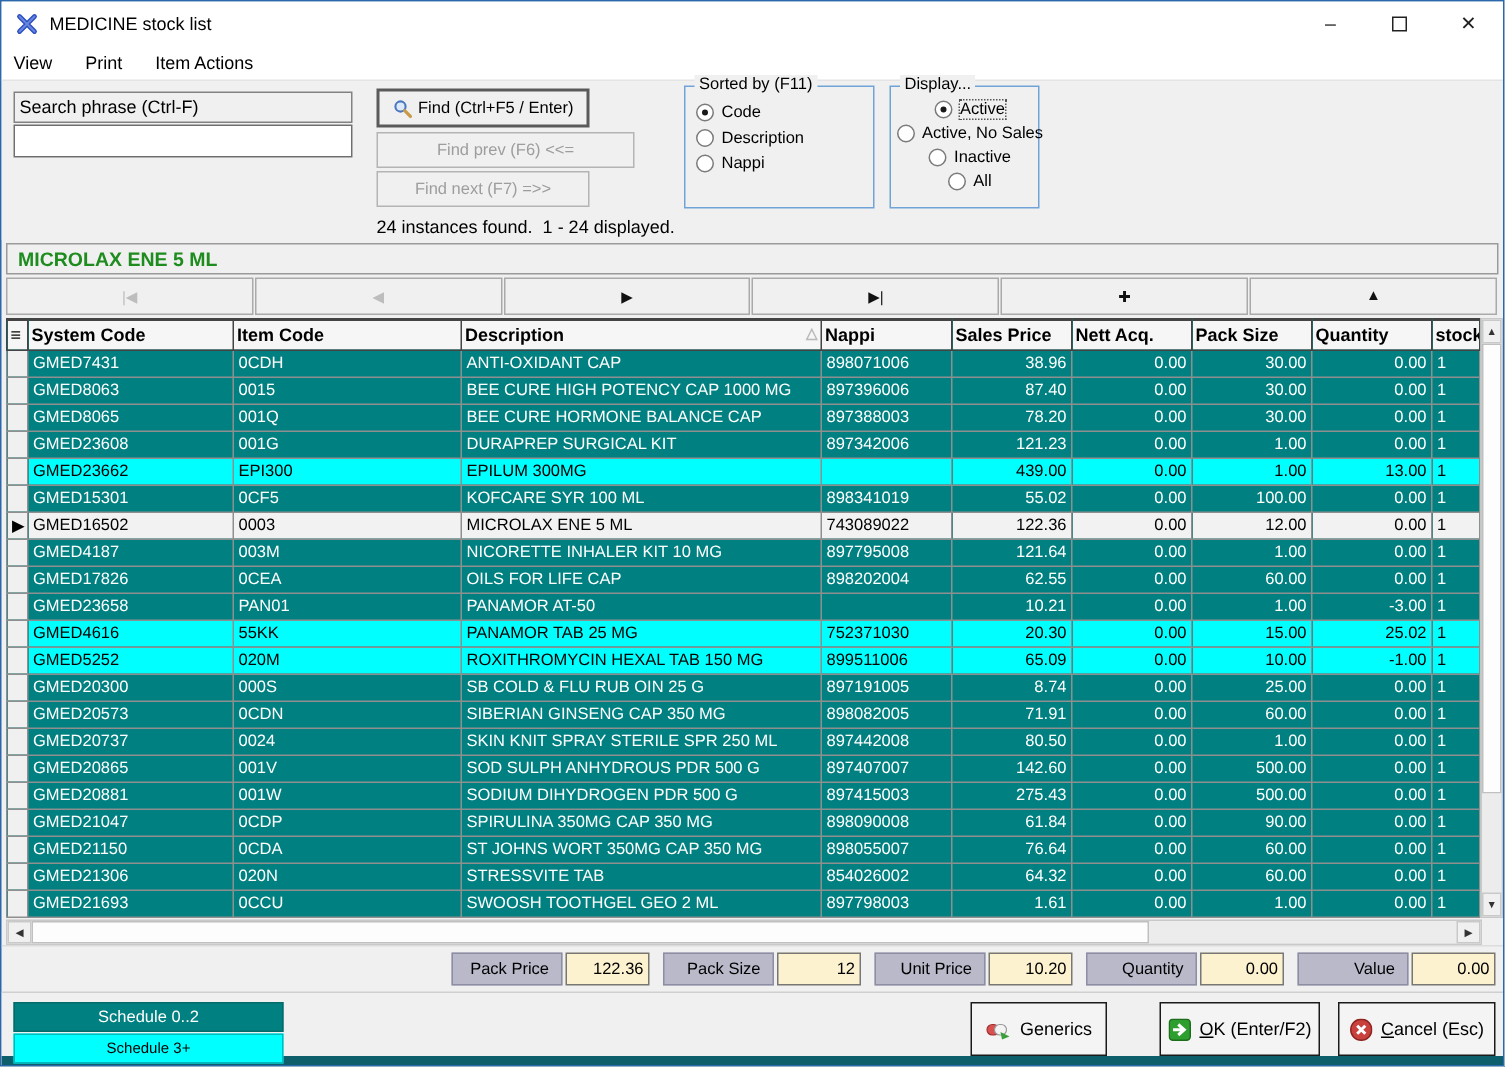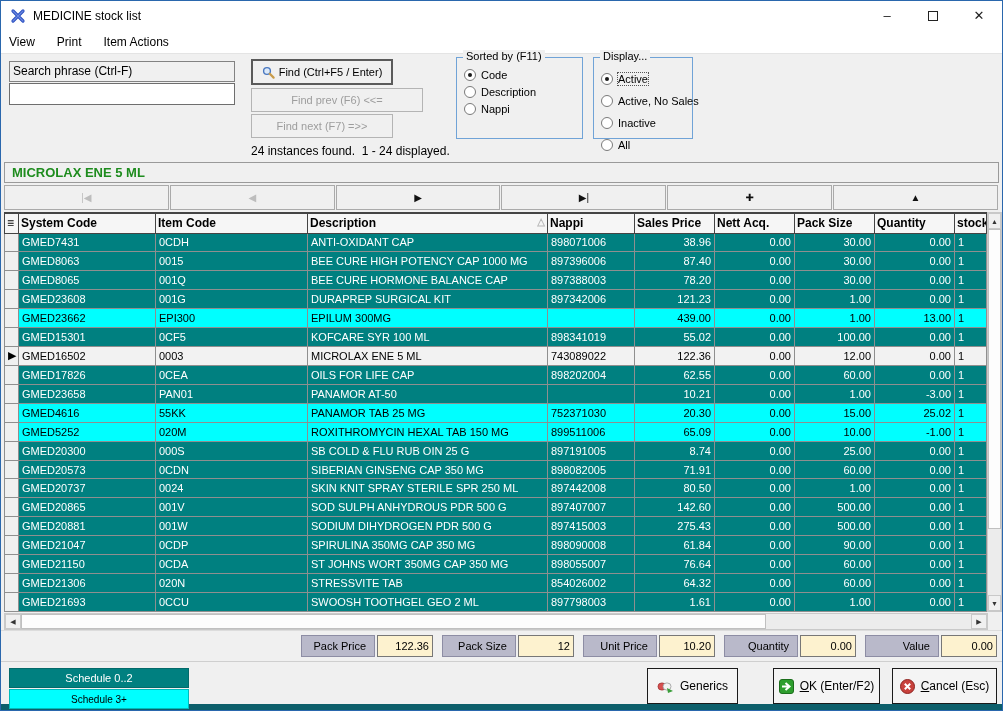--- a/index.html
+++ b/index.html
@@ -21,21 +21,21 @@
   .search-input{position:absolute;left:8px;top:29px;width:226px;height:22px;border:1px solid #6e6e6e;background:#fff;font-size:12px;padding:0 3px;font-family:"Liberation Sans",sans-serif;}
   .btn-find{position:absolute;left:250px;top:5px;width:142px;height:26px;background:#f0f0f0;border:2px solid #5a5a5a;font-size:11px;display:flex;align-items:center;justify-content:center;gap:4px;color:#000;}
   .btn-findprev{position:absolute;left:250px;top:34px;width:172px;height:24px;}
   .btn-findnext{position:absolute;left:250px;top:60px;width:142px;height:24px;}
   .btn-disabled{background:#f0f0f0;border:1px solid #b4b4b4;font-size:11px;display:flex;align-items:center;justify-content:center;color:#9d9d9d;}
   .groupbox{position:absolute;border:1px solid #70a3d7;background:#f0f0f0;}
   .gb-sorted{left:455px;top:3px;width:127px;height:82px;}
   .gb-display{left:592px;top:3px;width:100px;height:82px;}
   .gb-legend{position:absolute;top:-8px;left:6px;background:#f0f0f0;font-size:11px;padding:0 3px;color:#000;white-space:nowrap;}
   .radio-row{display:flex;align-items:center;gap:5px;margin:5px 0 0 7px;}
-  .gb-display .radio-row{margin-top:10px;}
+  .gb-display .radio-row{margin-top:4px;justify-content:center;}
   .radio{width:12px;height:12px;border:1px solid #7a7a7a;border-radius:50%;background:#fff;position:relative;flex:0 0 auto;}
   .radio.on::after{content:"";position:absolute;left:3px;top:3px;width:4px;height:4px;border-radius:50%;background:#1a1a1a;}
   .radio-label{font-size:11px;color:#000;white-space:nowrap;}
   .radio-label.focus{outline:1px dotted #555;}
   .status-text{position:absolute;left:250px;top:90px;font-size:12px;color:#000;white-space:pre;}
   
   .selected-bar{margin:2px 3px 0 3px;height:21px;border:1px solid #9a9a9a;background:#f0f0f0;display:flex;align-items:center;padding-left:7px;flex:0 0 auto;}
   .selected-bar span{font-size:13px;font-weight:bold;color:#1e8c1e;}
   
   .nav-row{margin:2px 3px 0 3px;height:25px;display:flex;flex:0 0 auto;}
@@ -281,20 +281,32 @@
             <td>MICROLAX ENE 5 ML</td>
             <td>743089022</td>
             <td class="num">122.36</td>
             <td class="num">0.00</td>
             <td class="num">12.00</td>
             <td class="num">0.00</td>
             <td>1</td>
           </tr>
           <tr class="s02">
             <td class="ind"></td>
+            <td>GMED4187</td>
+            <td>003M</td>
+            <td>NICORETTE INHALER KIT 10 MG</td>
+            <td>897795008</td>
+            <td class="num">121.64</td>
+            <td class="num">0.00</td>
+            <td class="num">1.00</td>
+            <td class="num">0.00</td>
+            <td>1</td>
+          </tr>
+          <tr class="s02">
+            <td class="ind"></td>
             <td>GMED17826</td>
             <td>0CEA</td>
             <td>OILS FOR LIFE CAP</td>
             <td>898202004</td>
             <td class="num">62.55</td>
             <td class="num">0.00</td>
             <td class="num">60.00</td>
             <td class="num">0.00</td>
             <td>1</td>
           </tr>

